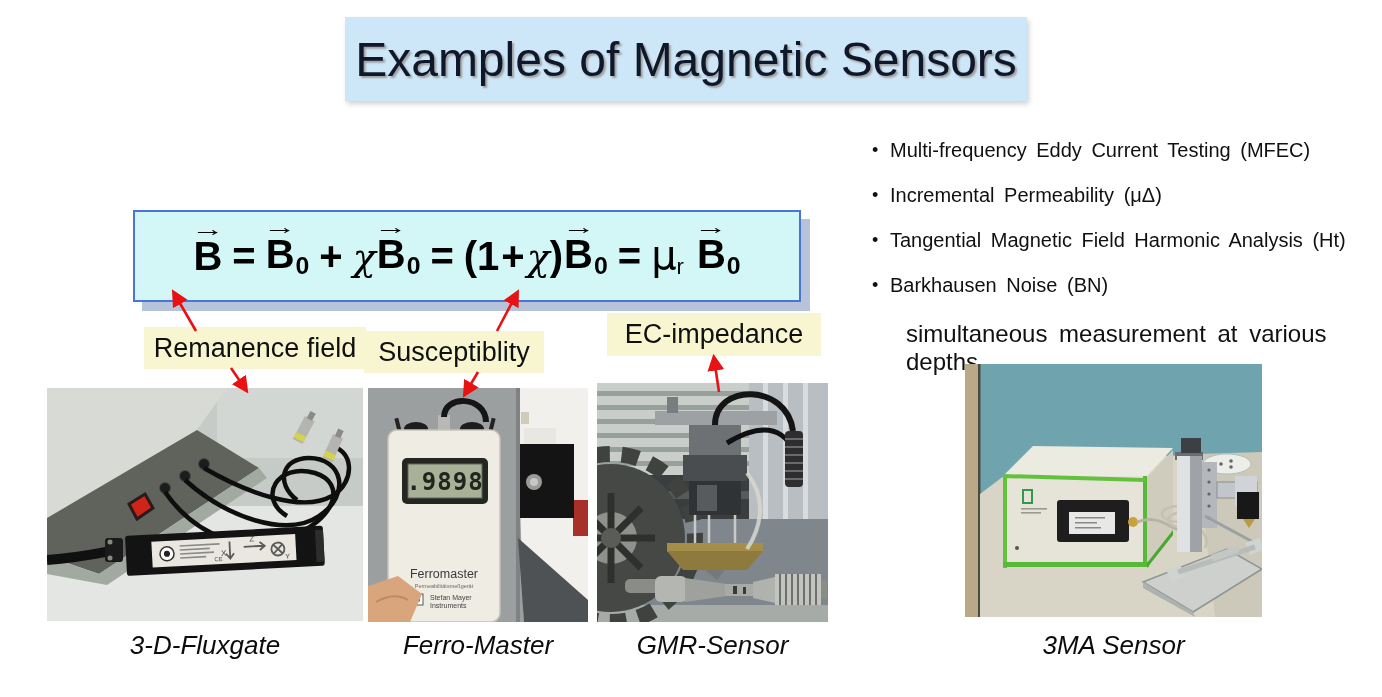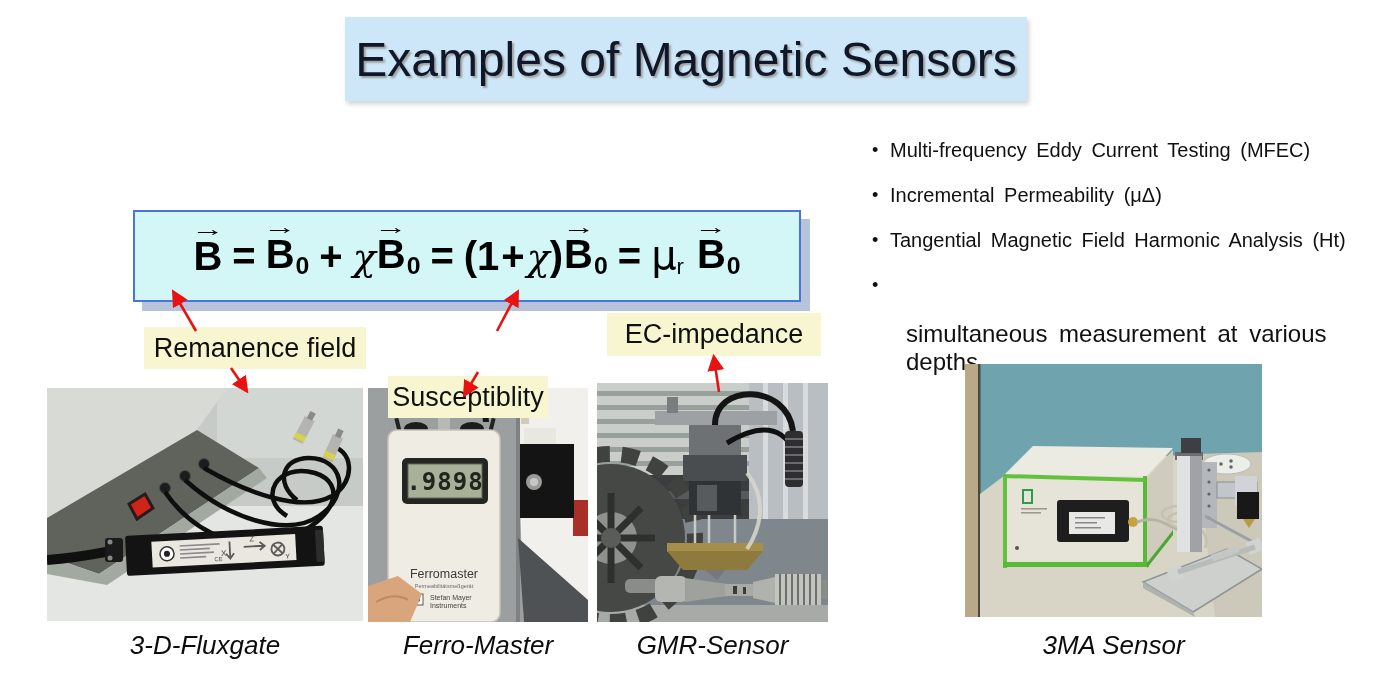--- a/index.html
+++ b/index.html
@@ -42,21 +42,21 @@
   .mu   { font-family:"DejaVu Sans", sans-serif; font-weight:normal; }
   .rsub { font-size:0.55em; font-weight:normal; vertical-align:-0.22em; }
 
   
   .tag {
     position:absolute; background:var(--label_bg); color:#101010;
     display:flex; align-items:center; justify-content:center;
     font-size:27px; z-index:20;
   }
   #tag-remanence      { left:100px; top:327px; width:222px; height:42px;margin-left:44px; }
-  #tag-susceptibility { left:388px; top:331px; width:160px; height:42px;margin-top:45px; }
+  #tag-susceptibility { left:364px; top:331px; width:180px; height:42px; }
   #tag-ec             { left:607px; top:313px; width:214px; height:43px; }
 
   
   #bullets { left:872px; top:140px; width:505px; z-index:5; }
   .bullet-row { display:flex; align-items:flex-start; margin-bottom:24px; font-size:20px; color:#101010; word-spacing:4px; line-height:21px; }
   .bullet-row .dot { width:18px; flex:0 0 18px; font-size:18px; }
   #bullet-note { margin-left:34px; font-size:24px; word-spacing:5px; color:#101010; }
 
   
   .caption { position:absolute; top:630px; font-size:26px; color:#0c0c0c; text-align:center; z-index:5;font-style:italic; }
@@ -105,20 +105,21 @@
   <div class="bullet-row">
       <span class="dot">•</span>
       <span>Incremental Permeability (μΔ)</span>
     </div>
   <div class="bullet-row">
       <span class="dot">•</span>
       <span>Tangential Magnetic Field Harmonic Analysis (Ht)</span>
     </div>
   <div class="bullet-row">
       <span class="dot">•</span>
+      <span>Barkhausen Noise (BN)</span>
     </div>
   <div id="bullet-note">simultaneous measurement at various depths</div>
 </div>
 
 <svg class="photo" style="left:47px; top:388px;" width="316" height="233" viewBox="0 0 316 233">
   <rect width="316" height="233" fill="#c6cbc7"></rect>
   <rect x="170" width="146" height="70" fill="#d3d7d3"></rect>
   <rect y="118" width="316" height="115" fill="#e3e6e2"></rect>
 
   <polygon points="0,0 180,0 150,42 0,130" fill="#d8dad5"></polygon>

